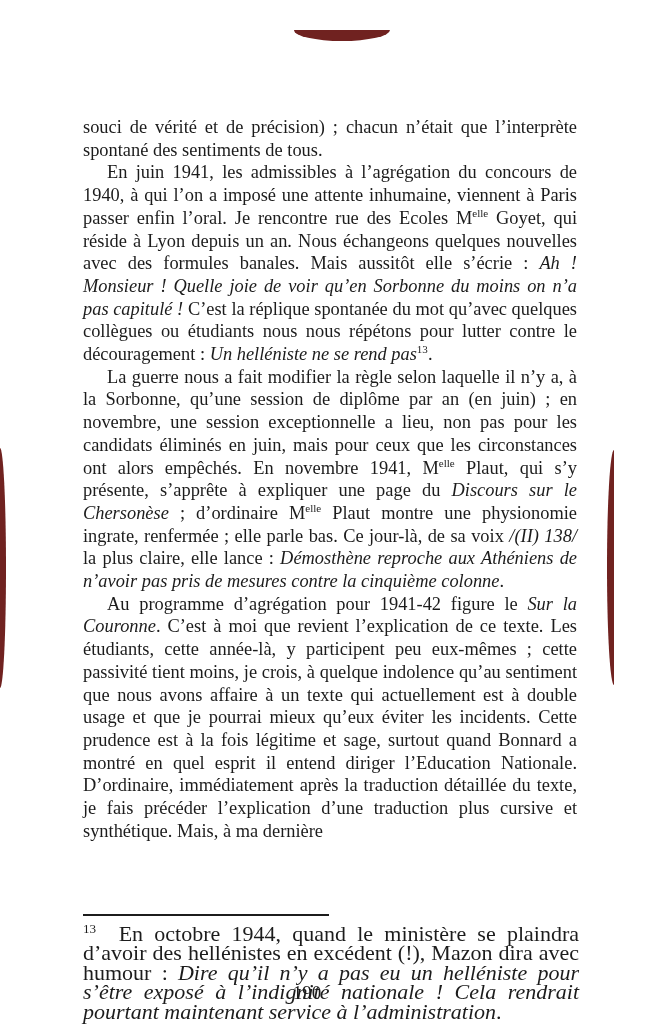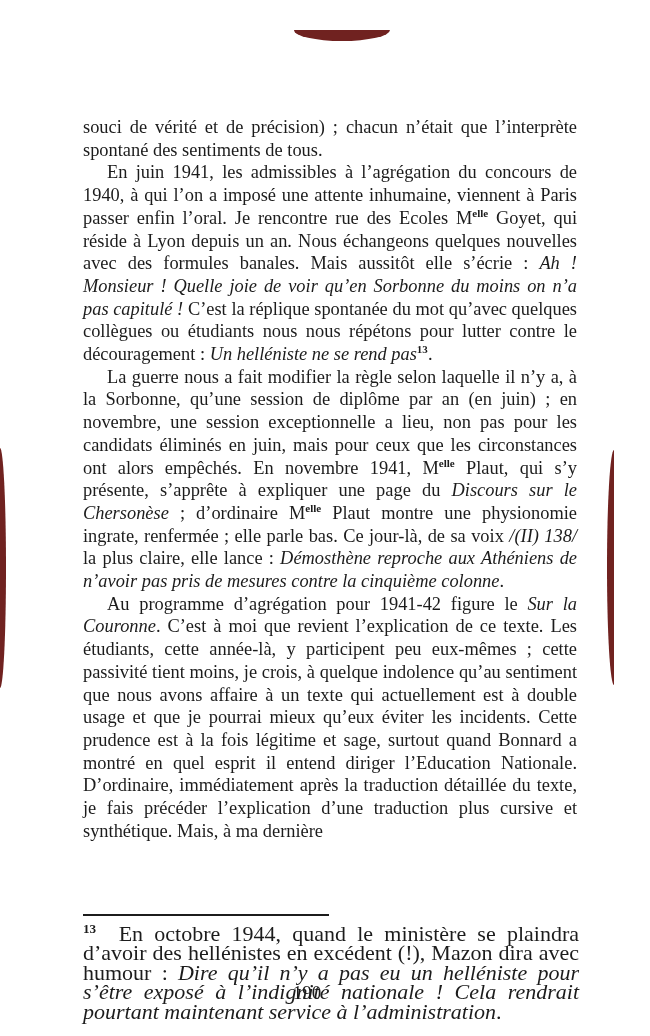--- a/index.html
+++ b/index.html
@@ -25,21 +25,20 @@
   .para { margin: 0; padding: 0; text-indent: 0; }
   .para.indent { text-indent: 24px; }
   .rn { font-style: normal; }
   .ri { font-style: italic; }
   .rbi { font-style: italic; font-weight: normal; }
   sup.rsup {
     font-size: 0.60em;
     line-height: 0;
     vertical-align: super;
     font-style: normal;
-    font-weight: bold;
   }
   .footnote-block {
     position: absolute;
     left: 83px;
     top: 884px;
     width: 496px;
     font-size: 22px;
     line-height: 19.4px;
     text-align: justify;
   }

